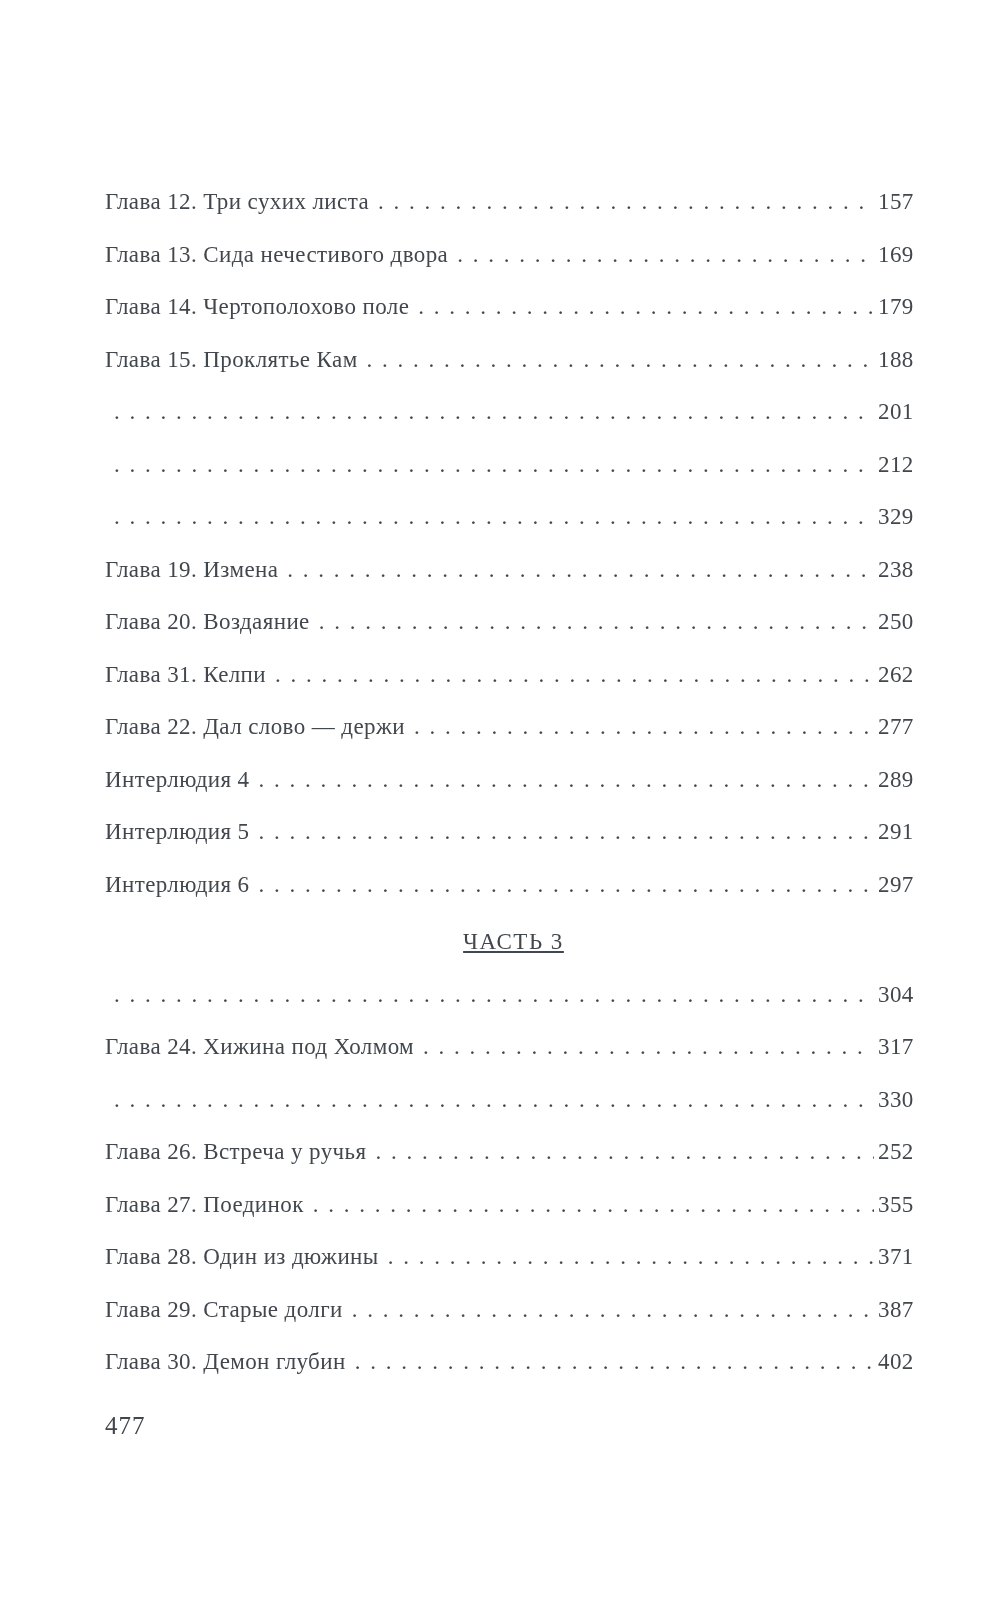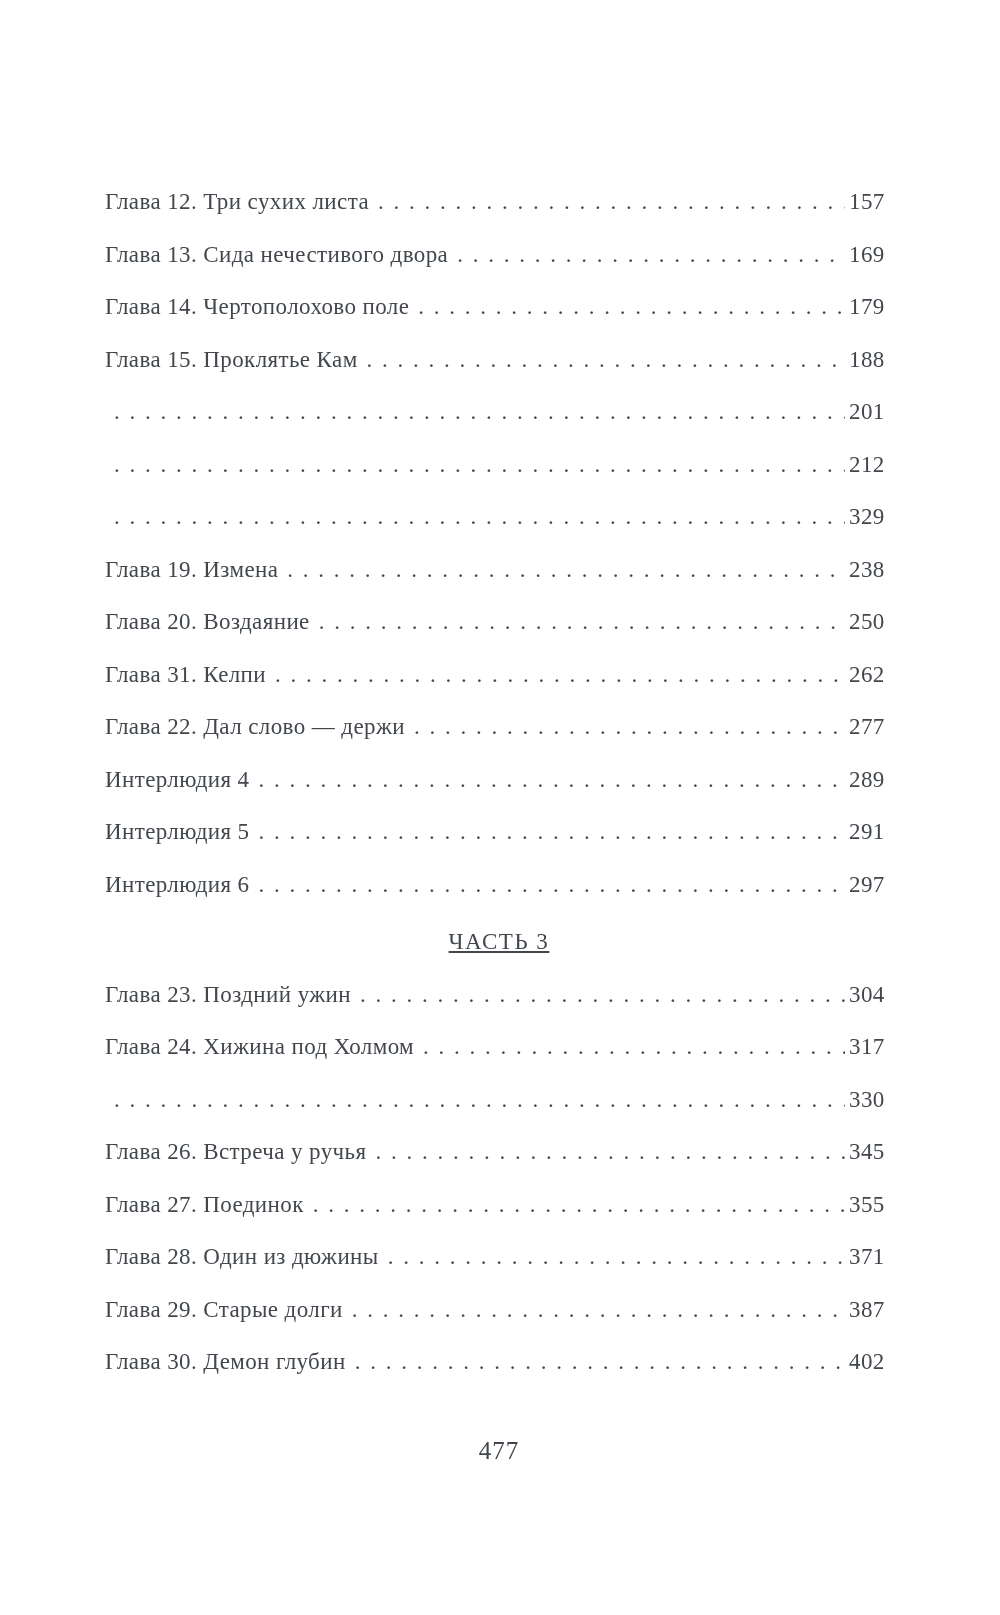--- a/index.html
+++ b/index.html
@@ -10,21 +10,21 @@
   body {
     width: 1000px;
     height: 1615px;
     font-family: "Liberation Serif", "DejaVu Serif", serif;
     color: #42474d;
   }
   .page {
     box-sizing: border-box;
     width: 1000px;
     height: 1422px;
-    padding: 176px 107px 0 105px;
+    padding: 176px 78px 0 105px;
     background: #ffffff;
   }
   .toc-row {
     display: flex;
     align-items: baseline;
     font-size: 23px;
     line-height: 52.5px;
     letter-spacing: 0.4px;
     white-space: nowrap;
   }
@@ -46,24 +46,24 @@
   }
   .section-heading {
     text-align: center;
     font-size: 23px;
     line-height: 52.5px;
     letter-spacing: 1.5px;
     margin-top: 5px;
     text-decoration: underline;
   }
   .footer-pagenum {
-    text-align: center;
+    text-align: left;
     font-size: 25px;
     letter-spacing: 1px;
-    margin-top: 48px;
+    margin-top: 23px;
   }
 </style>
 </head>
 <body>
 
 <div class="page">
   <div id="toc">
       <div class="toc-row">
         <span class="toc-title">Глава 12. Три сухих листа</span>
         <span class="leader">. . . . . . . . . . . . . . . . . . . . . . . . . . . . . . . . . . . . . . . . . . . . . . . . . . . . . . . . . . . . . . . . . . . . . . . . . . . . . . . . </span>
@@ -126,37 +126,36 @@
         <span class="leader">. . . . . . . . . . . . . . . . . . . . . . . . . . . . . . . . . . . . . . . . . . . . . . . . . . . . . . . . . . . . . . . . . . . . . . . . . . . . . . . . </span>
         <span class="pagenum">291</span>
       </div>
       <div class="toc-row">
         <span class="toc-title">Интерлюдия 6</span>
         <span class="leader">. . . . . . . . . . . . . . . . . . . . . . . . . . . . . . . . . . . . . . . . . . . . . . . . . . . . . . . . . . . . . . . . . . . . . . . . . . . . . . . . </span>
         <span class="pagenum">297</span>
       </div>
       <div class="section-heading">ЧАСТЬ 3</div>
       <div class="toc-row">
-        <span class="toc-title">Глава 23. Поздний ужин</span>
         <span class="leader">. . . . . . . . . . . . . . . . . . . . . . . . . . . . . . . . . . . . . . . . . . . . . . . . . . . . . . . . . . . . . . . . . . . . . . . . . . . . . . . . </span>
         <span class="pagenum">304</span>
       </div>
       <div class="toc-row">
         <span class="toc-title">Глава 24. Хижина под Холмом</span>
         <span class="leader">. . . . . . . . . . . . . . . . . . . . . . . . . . . . . . . . . . . . . . . . . . . . . . . . . . . . . . . . . . . . . . . . . . . . . . . . . . . . . . . . </span>
         <span class="pagenum">317</span>
       </div>
       <div class="toc-row">
         <span class="leader">. . . . . . . . . . . . . . . . . . . . . . . . . . . . . . . . . . . . . . . . . . . . . . . . . . . . . . . . . . . . . . . . . . . . . . . . . . . . . . . . </span>
         <span class="pagenum">330</span>
       </div>
       <div class="toc-row">
         <span class="toc-title">Глава 26. Встреча у ручья</span>
         <span class="leader">. . . . . . . . . . . . . . . . . . . . . . . . . . . . . . . . . . . . . . . . . . . . . . . . . . . . . . . . . . . . . . . . . . . . . . . . . . . . . . . . </span>
-        <span class="pagenum">345</span>
+        <span class="pagenum">252</span>
       </div>
       <div class="toc-row">
         <span class="toc-title">Глава 27. Поединок</span>
         <span class="leader">. . . . . . . . . . . . . . . . . . . . . . . . . . . . . . . . . . . . . . . . . . . . . . . . . . . . . . . . . . . . . . . . . . . . . . . . . . . . . . . . </span>
         <span class="pagenum">355</span>
       </div>
       <div class="toc-row">
         <span class="toc-title">Глава 28. Один из дюжины</span>
         <span class="leader">. . . . . . . . . . . . . . . . . . . . . . . . . . . . . . . . . . . . . . . . . . . . . . . . . . . . . . . . . . . . . . . . . . . . . . . . . . . . . . . . </span>
         <span class="pagenum">371</span>

